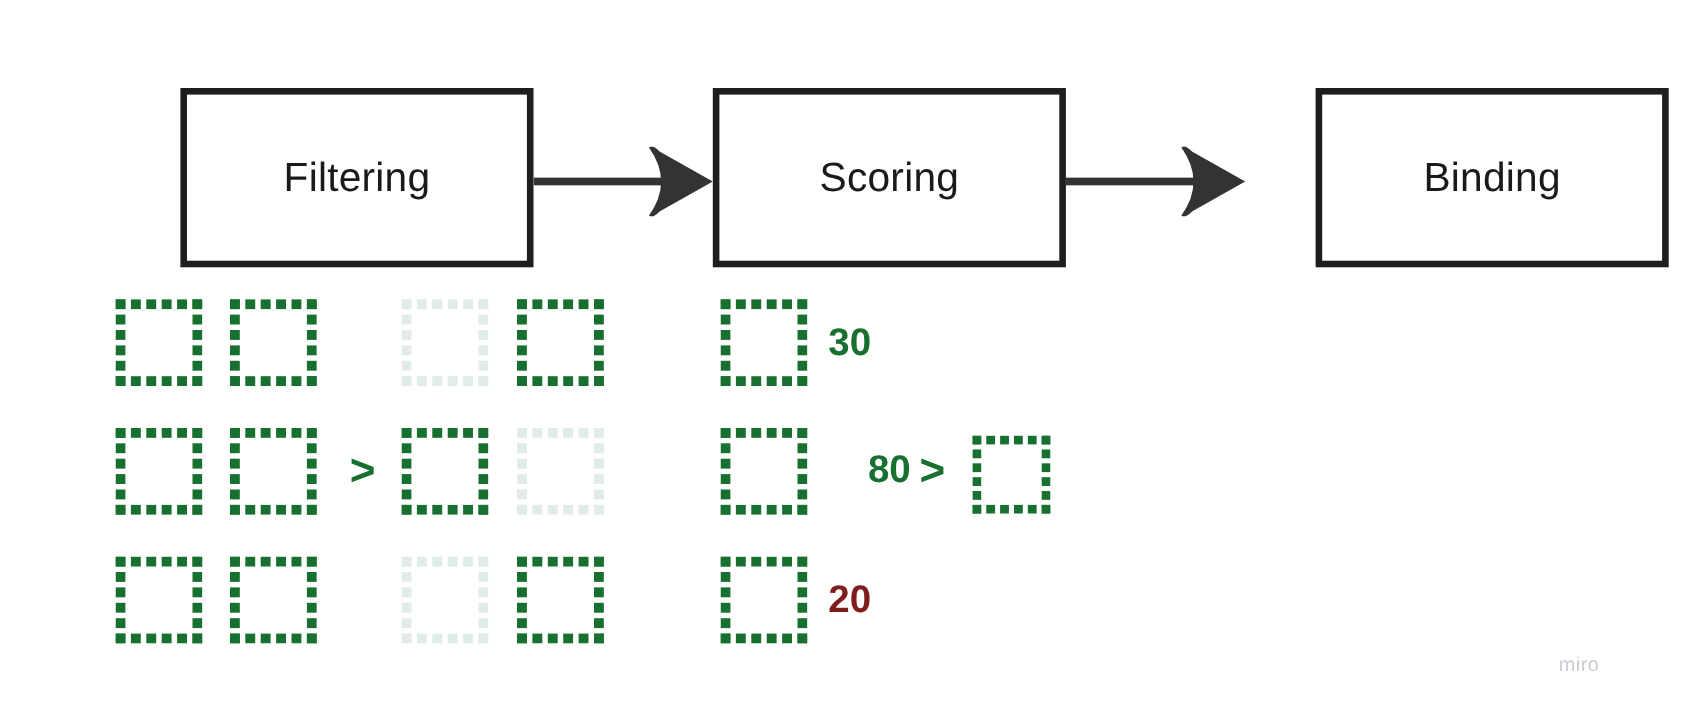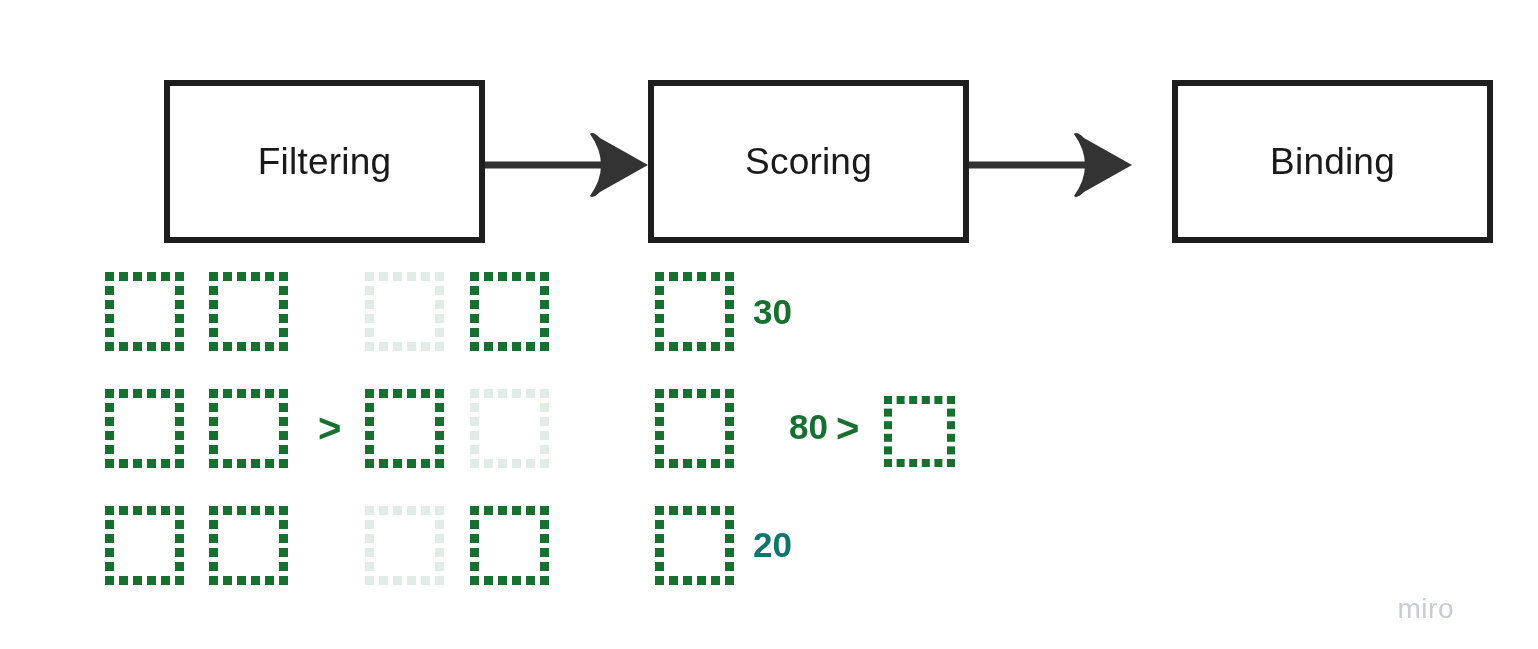--- a/index.html
+++ b/index.html
@@ -63,37 +63,37 @@
     font-size: 35px;
   }
   .gt {
     font-size: 40px;
   }
 
   
   .watermark {
     position: absolute;
     font-family: "Liberation Sans", sans-serif;
-    font-size: 28px;
+    font-size: 18px;
     color: #c9ccd4;
     letter-spacing: 0.5px;
     line-height: 1;
   }
 </style>
 </head>
 <body>
 
 <div id="canvas" style="width: 1538px; height: 649px; background: rgb(255, 255, 255);">
     <div class="stage-box" style="left: 164px; top: 80px; width: 321px; height: 163px; border-color: rgb(30, 30, 30); background: rgb(255, 255, 255);">
       <span class="stage-label" style="color: rgb(26, 26, 26);">Filtering</span>
     </div>
     <div class="stage-box" style="left: 648px; top: 80px; width: 321px; height: 163px; border-color: rgb(30, 30, 30); background: rgb(255, 255, 255);">
       <span class="stage-label" style="color: rgb(26, 26, 26);">Scoring</span>
     </div>
-    <div class="stage-box" style="left: 1172px; top: 80px; width: 321px; height: 163px; border-color: rgb(30, 30, 30); background: rgb(255, 255, 255);">
+    <div class="stage-box" style="left: 1196px; top: 80px; width: 321px; height: 163px; border-color: rgb(30, 30, 30); background: rgb(255, 255, 255);">
       <span class="stage-label" style="color: rgb(26, 26, 26);">Binding</span>
     </div>
     <div class="arrow" style="left: 485px; top: 133px;"><span><svg width="163" height="64" viewBox="0 0 163 64">
           <rect x="0" y="28.5" width="117" height="7" fill="#333333"></rect>
           <path d="M 105 1 Q 108 -2 115 5 L 163 32 L 115 59 Q 108 66 105 63 Q 127 32 105 1 Z" fill="#333333"></path>
         </svg></span></div>
     <div class="arrow" style="left: 969px; top: 133px;"><span><svg width="163" height="64" viewBox="0 0 163 64">
           <rect x="0" y="28.5" width="117" height="7" fill="#333333"></rect>
           <path d="M 105 1 Q 108 -2 115 5 L 163 32 L 115 59 Q 108 66 105 63 Q 127 32 105 1 Z" fill="#333333"></path>
         </svg></span></div>
@@ -542,15 +542,15 @@
         <rect x="56" y="0" width="9" height="9" fill="#17702f"></rect>
         <rect x="56" y="70" width="9" height="9" fill="#17702f"></rect>
         <rect x="0" y="56" width="9" height="9" fill="#17702f"></rect>
         <rect x="70" y="56" width="9" height="9" fill="#17702f"></rect>
         <rect x="70" y="0" width="9" height="9" fill="#17702f"></rect>
         <rect x="70" y="70" width="9" height="9" fill="#17702f"></rect>
         <rect x="0" y="70" width="9" height="9" fill="#17702f"></rect>
         <rect x="70" y="70" width="9" height="9" fill="#17702f"></rect>
       </svg>
     </div>
-    <div class="num score" style="left: 753px; top: 527px; color: #0f766e;">20</div>
+    <div class="num score" style="left: 753px; top: 527px; color: #7f1d1d;">20</div>
     <div class="watermark" style="left: 1454px; top: 595px; color: rgb(201, 204, 212); transform: translateX(-100%);">miro</div>
   </div>
 
 </body></html>

